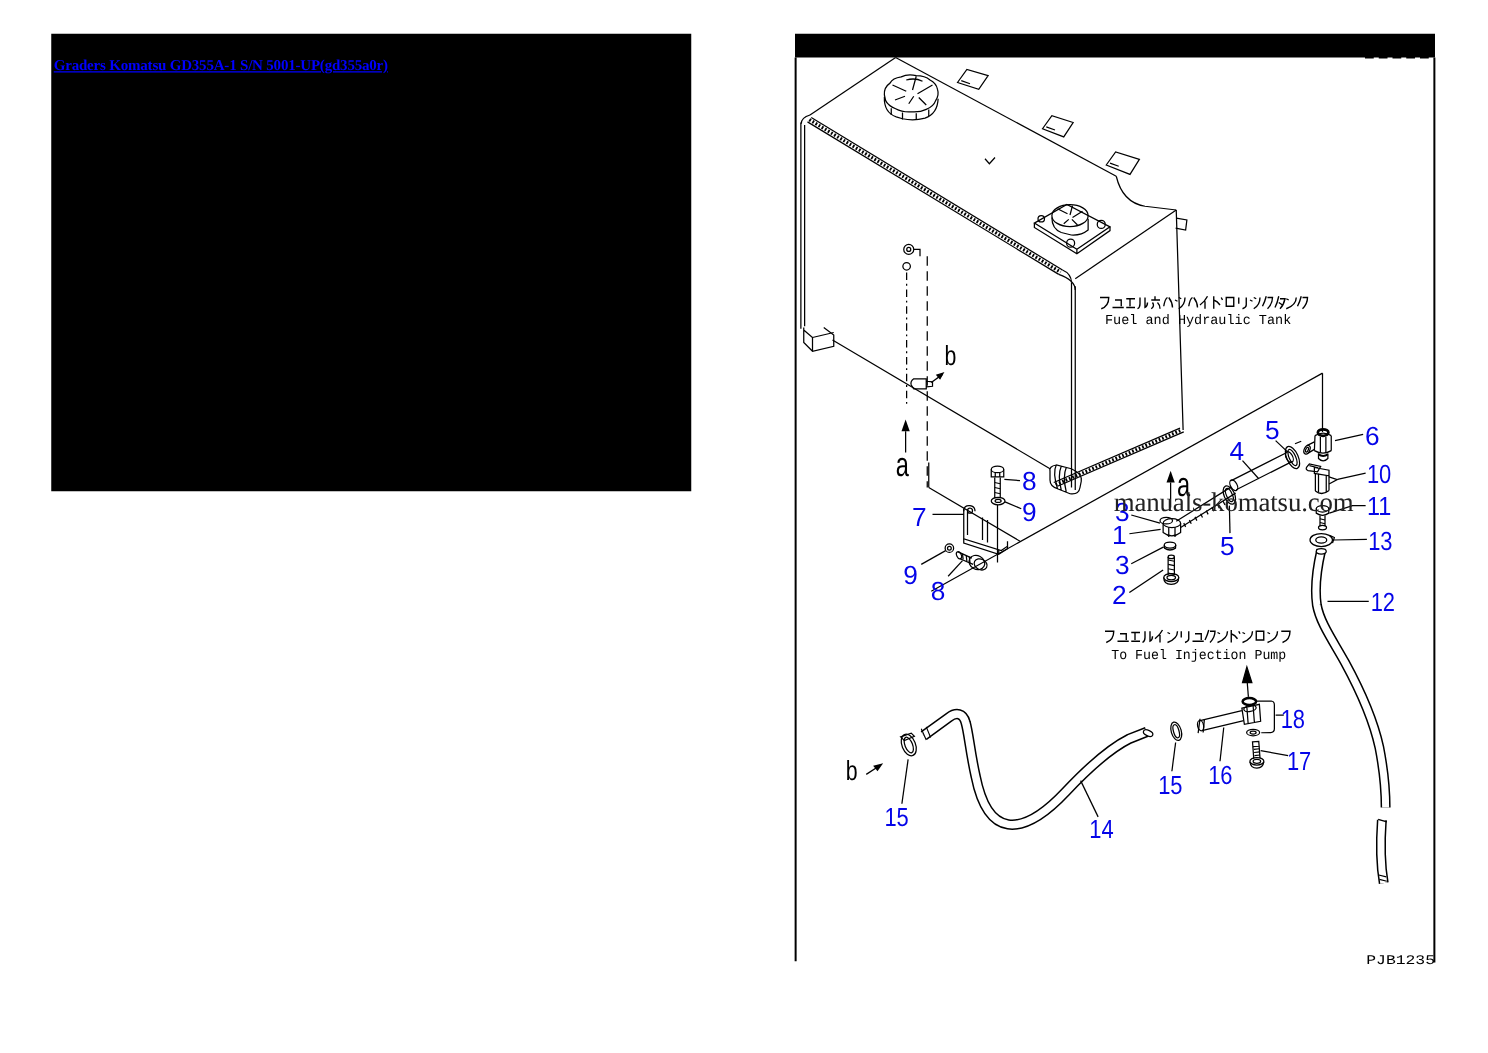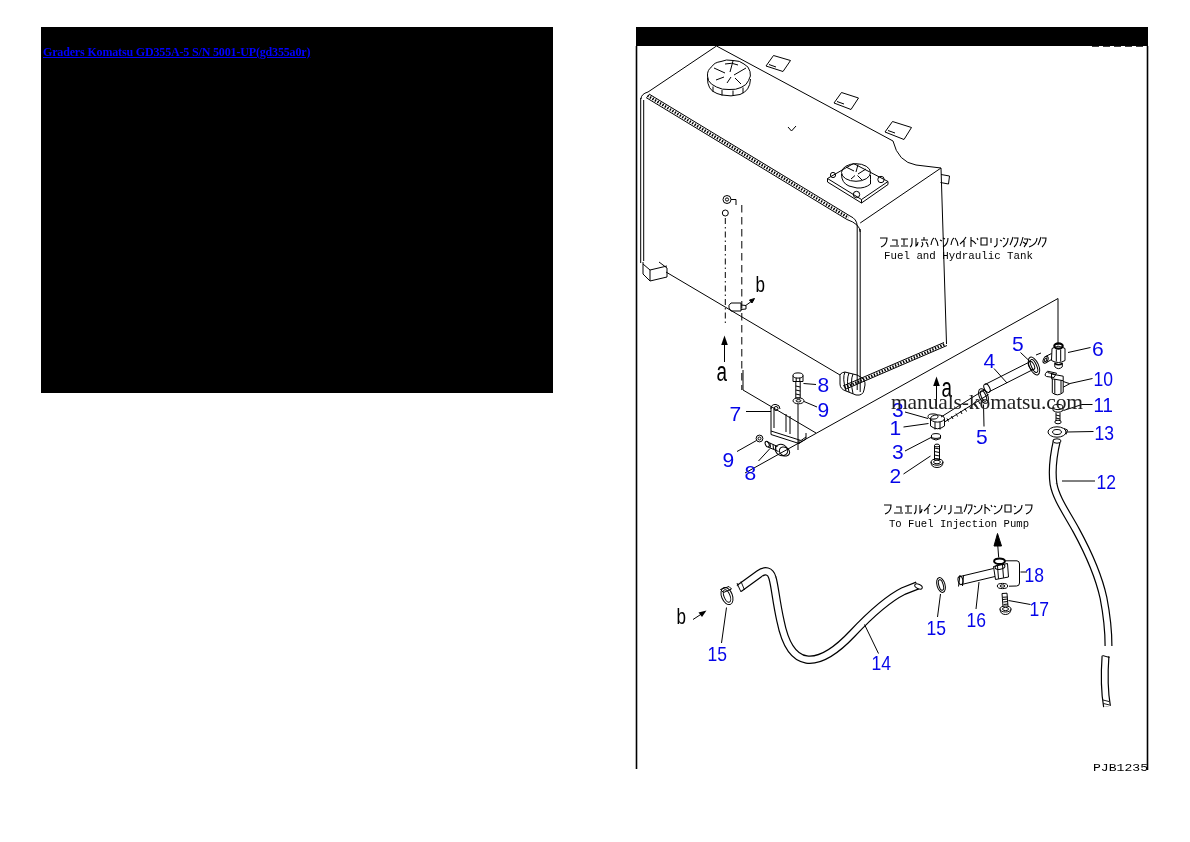--- a/index.html
+++ b/index.html
@@ -4,21 +4,21 @@
 <style>
 *{-webkit-font-smoothing:antialiased}
 html,body{margin:0;padding:0;width:1190px;height:842px;background:#fff;overflow:hidden}
 #bar{position:absolute;left:41px;top:27px;width:512px;height:366px;background:#000}
 #lnk{position:absolute;left:43px;top:45px;font-family:"Liberation Serif",serif;font-weight:bold;font-size:12px;letter-spacing:-0.16px;color:#0000ff;text-decoration:underline;white-space:nowrap}
 svg{position:absolute;left:0;top:0}
 </style>
 </head>
 <body>
 <div id="bar"></div>
-<div id="lnk">Graders Komatsu GD355A-5 S/N 5001-UP(gd355a0r)</div>
+<div id="lnk">Graders Komatsu GD355A-1 S/N 5001-UP(gd355a0r)</div>
 <svg width="1190" height="842" viewBox="0 0 1190 842">
 <defs>
 <g id="k1">
         <path d="M0 1 H7 C7 6 4 9 1 10" fill="none"></path>
       </g>
 <g id="k2">
         <path d="M2 3 H7 V8 M0 9 H9" fill="none"></path>
       </g>
 <g id="k3">
         <path d="M2 1 V6 Q2 9 0 10 M6 1 V9 Q8 8 8 5" fill="none"></path>

